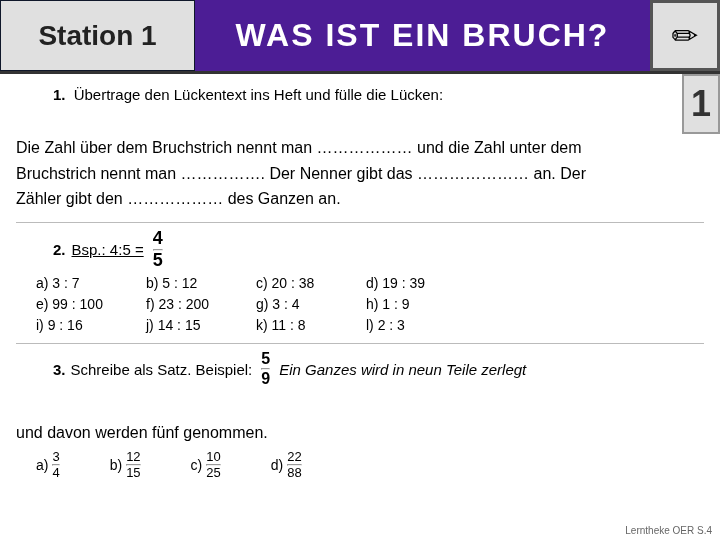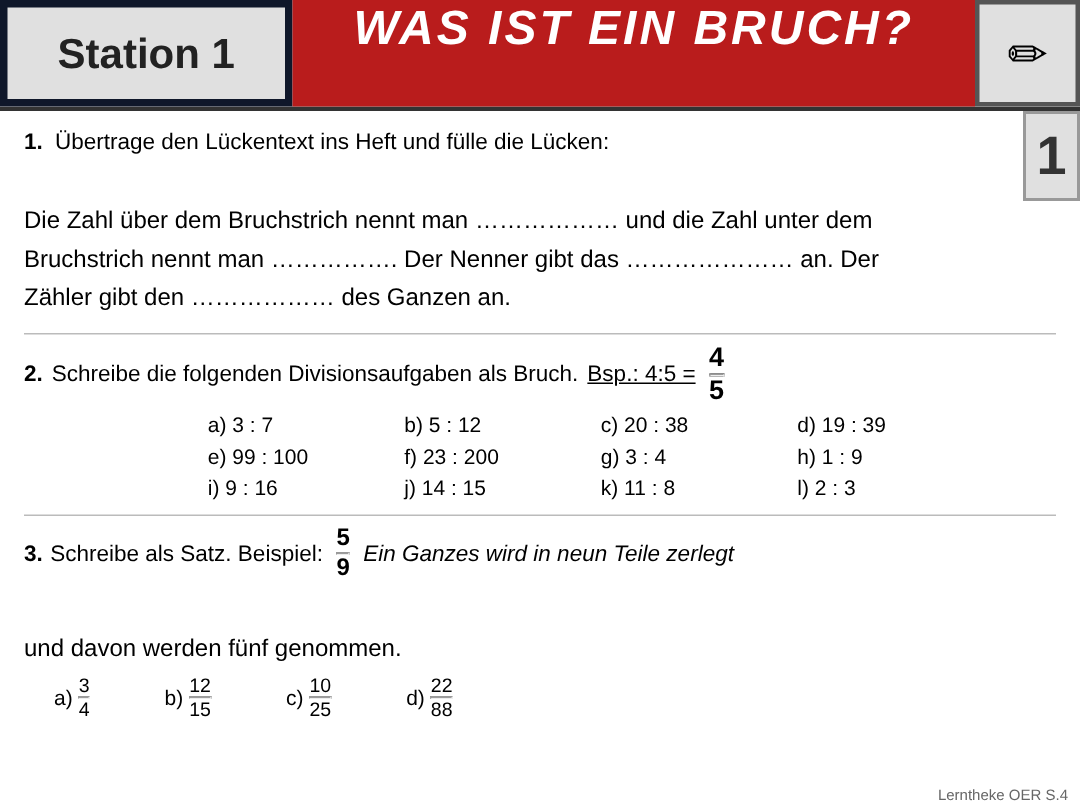--- a/index.html
+++ b/index.html
@@ -14,40 +14,40 @@
 
     .header {
       display: flex;
       align-items: stretch;
       height: 74px;
       border-bottom: 3px solid #333;
     }
 
     .station-box {
       background: #e0e0e0;
-      border: 5px solid #0f172a;
+      border: 1px solid #0f172a;
       display: flex;
       align-items: center;
       justify-content: center;
       width: 195px;
       min-width: 195px;
     }
 
     .station-title {
       font-size: 28px;
       font-weight: bold;
       color: #222;
     }
 
     .header-middle {
       flex: 1;
-      background: #b91c1c;
-      display: flex;
+      background: #4c1d95;
+      display: flex;
+      align-items: center;
       justify-content: center;
-      font-style: italic;
     }
 
     .header-title {
       font-size: 32px;
       font-weight: bold;
       color: #fff;
       letter-spacing: 2px;
       text-transform: uppercase;
     }
 
@@ -84,34 +84,34 @@
     }
 
     .task {
       margin-bottom: 10px;
     }
 
     .task-header {
       font-size: 15px;
       font-weight: bold;
       margin-bottom: 4px;
+      margin-left: 37px;
     }
 
     .task-body {
       font-size: 16px;
       line-height: 1.6;
       margin-top: 32px;
     }
 
     .division-row {
       display: flex;
-      gap: 61px;
+      gap: 40px;
       margin: 5px 0 3px 20px;
       flex-wrap: nowrap;
-      justify-content: center;
     }
 
     .div-item {
       font-size: 14px;
       min-width: 70px;
     }
 
     .example-fraction {
       display: inline-flex;
       flex-direction: column;
@@ -216,21 +216,20 @@
       <span>Bruchstrich nennt man ……………. Der Nenner gibt das ………………… an. Der</span><br>
       <span>Zähler gibt den ……………… des Ganzen an.</span>
     </div>
   </div>
 
   <hr class="divider">
 
   <div class="task">
     <div class="task-header" style="display:flex; align-items:center; gap:6px;">
       <span>2.</span>
-      <span style="font-weight:normal;">Schreibe die folgenden Divisionsaufgaben als Bruch.</span>
       <span style="font-weight:normal;text-decoration:underline;">Bsp.: 4:5 =</span>
       <span class="example-fraction">
         <span class="num">4</span>
         <hr class="line">
         <span class="den">5</span>
       </span>
     </div>
 
     <div class="division-row">
       <span class="div-item">a) 3 : 7</span>

